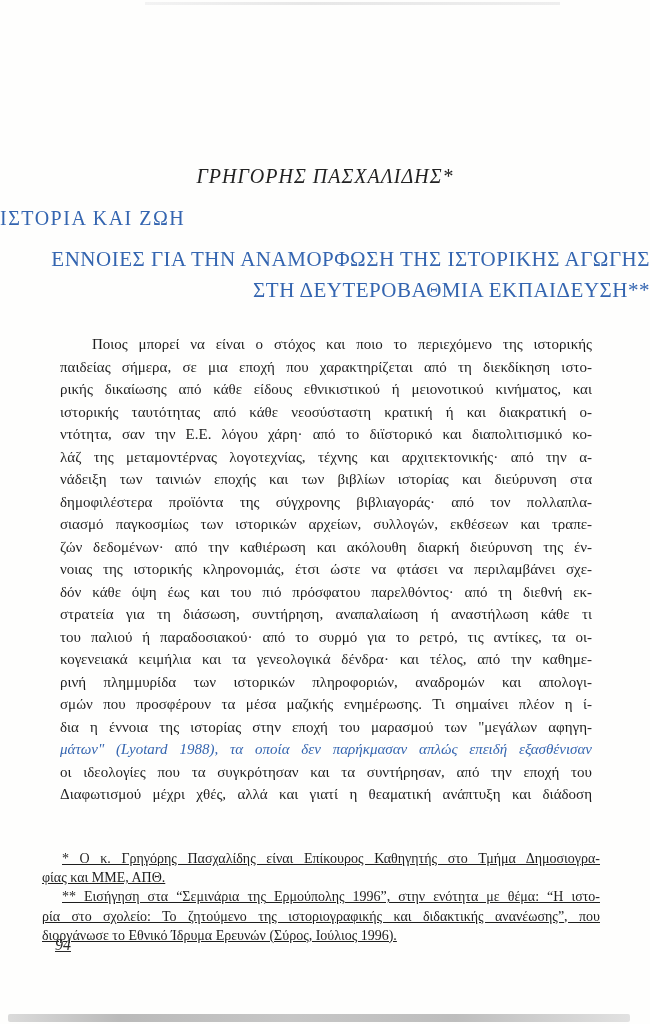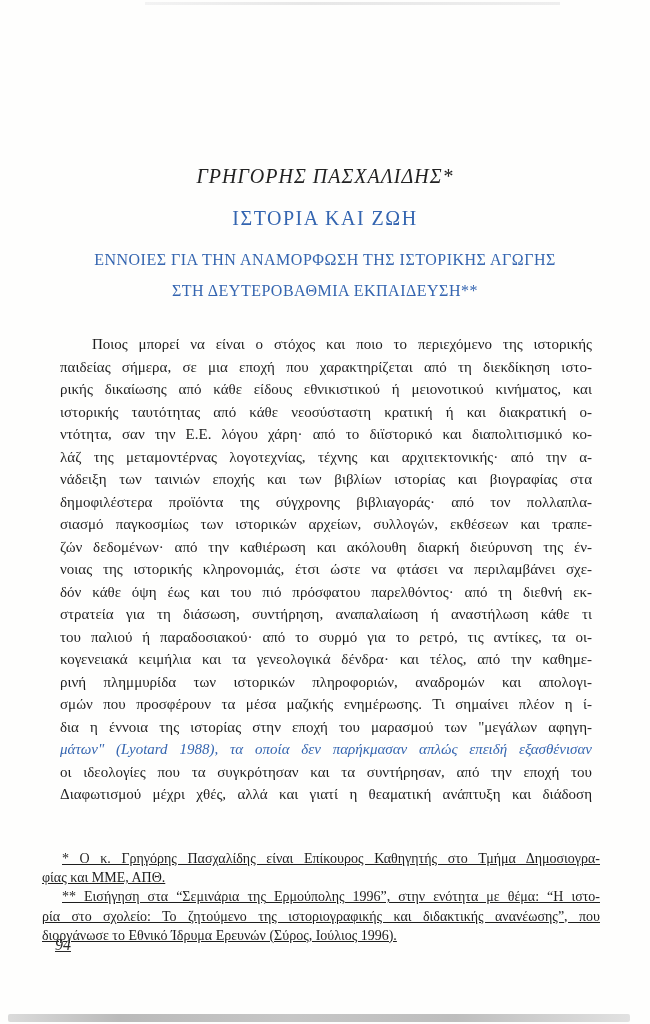--- a/index.html
+++ b/index.html
@@ -17,26 +17,26 @@
   .scan-edge-bottom {
     position:absolute; top:1014px; left:8px; width:622px; height:8px;
     background:linear-gradient(90deg,#cfcfcf,#a3a3a3 18%,#b4b4b4 45%,#a8a8a8 72%,#d8d8d8);
     opacity:.75; border-radius:2px;
   }
   .author {
     position:absolute; top:165px; left:0; right:0; text-align:center;
     font-style:italic; font-size:20px; letter-spacing:1px; color:#222;
   }
   .title {
-    position:absolute; top:207px; left:0; right:0; text-align:center;
+    position:absolute; top:207px; left:0; right:0; text-align:left;
     font-size:20px; letter-spacing:1.5px; color:var(--accent);font-family:Liberation Serif, serif;
   }
   .subtitle {
-    position:absolute; top:244px; left:0; right:0; text-align:center;
-    font-size:16px; line-height:31px; letter-spacing:.5px; color:var(--accent);
+    position:absolute; top:244px; left:0; right:0; text-align:right;
+    font-size:21px; line-height:31px; letter-spacing:.5px; color:var(--accent);
   }
   .body-text {
     position:absolute; top:333px; left:60px; width:532px;
     font-size:15px;
   }
   .body-text .line {
     height:22.5px; line-height:22.5px; overflow:hidden;
     text-align:justify; text-align-last:justify;
   }
   .footnotes {
@@ -72,21 +72,21 @@
     <div>ΣΤΗ ΔΕΥΤΕΡΟΒΑΘΜΙΑ ΕΚΠΑΙΔΕΥΣΗ**</div>
   </div>
 
   <div class="body-text">
       <div class="line indent">Ποιος μπορεί να είναι ο στόχος και ποιο το περιεχόμενο της ιστορικής</div>
       <div class="line">παιδείας σήμερα, σε μια εποχή που χαρακτηρίζεται από τη διεκδίκηση ιστο-</div>
       <div class="line">ρικής δικαίωσης από κάθε είδους εθνικιστικού ή μειονοτικού κινήματος, και</div>
       <div class="line">ιστορικής ταυτότητας από κάθε νεοσύσταστη κρατική ή και διακρατική ο-</div>
       <div class="line">ντότητα, σαν την Ε.Ε. λόγου χάρη· από το διϊστορικό και διαπολιτισμικό κο-</div>
       <div class="line">λάζ της μεταμοντέρνας λογοτεχνίας, τέχνης και αρχιτεκτονικής· από την α-</div>
-      <div class="line">νάδειξη των ταινιών εποχής και των βιβλίων ιστορίας και βιογραφίας στα</div>
+      <div class="line">νάδειξη των ταινιών εποχής και των βιβλίων ιστορίας και διεύρυνση στα</div>
       <div class="line">δημοφιλέστερα προϊόντα της σύγχρονης βιβλιαγοράς· από τον πολλαπλα-</div>
       <div class="line">σιασμό παγκοσμίως των ιστορικών αρχείων, συλλογών, εκθέσεων και τραπε-</div>
       <div class="line">ζών δεδομένων· από την καθιέρωση και ακόλουθη διαρκή διεύρυνση της έν-</div>
       <div class="line">νοιας της ιστορικής κληρονομιάς, έτσι ώστε να φτάσει να περιλαμβάνει σχε-</div>
       <div class="line">δόν κάθε όψη έως και του πιό πρόσφατου παρελθόντος· από τη διεθνή εκ-</div>
       <div class="line">στρατεία για τη διάσωση, συντήρηση, αναπαλαίωση ή αναστήλωση κάθε τι</div>
       <div class="line">του παλιού ή παραδοσιακού· από το συρμό για το ρετρό, τις αντίκες, τα οι-</div>
       <div class="line">κογενειακά κειμήλια και τα γενεολογικά δένδρα· και τέλος, από την καθημε-</div>
       <div class="line">ρινή πλημμυρίδα των ιστορικών πληροφοριών, αναδρομών και απολογι-</div>
       <div class="line">σμών που προσφέρουν τα μέσα μαζικής ενημέρωσης. Τι σημαίνει πλέον η ί-</div>

